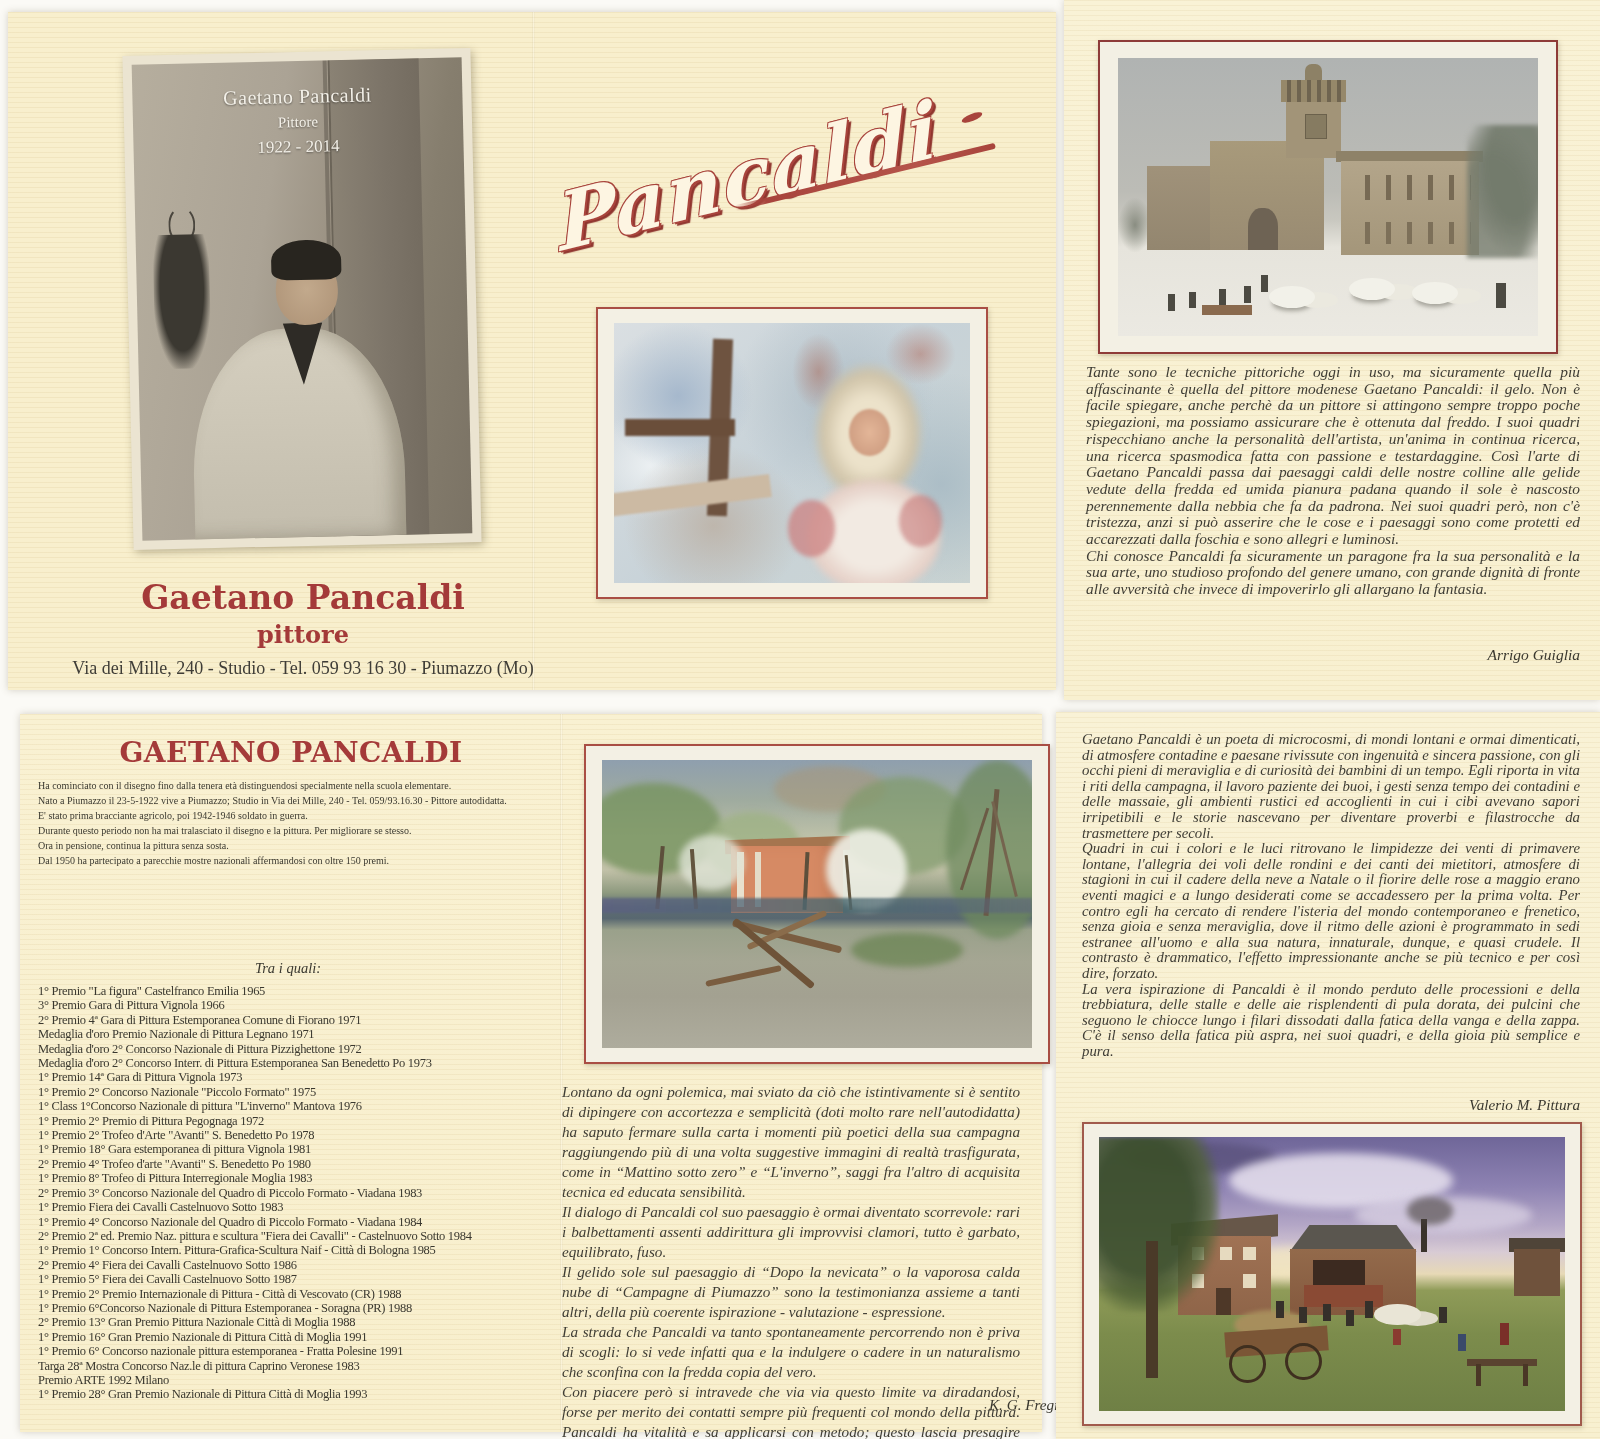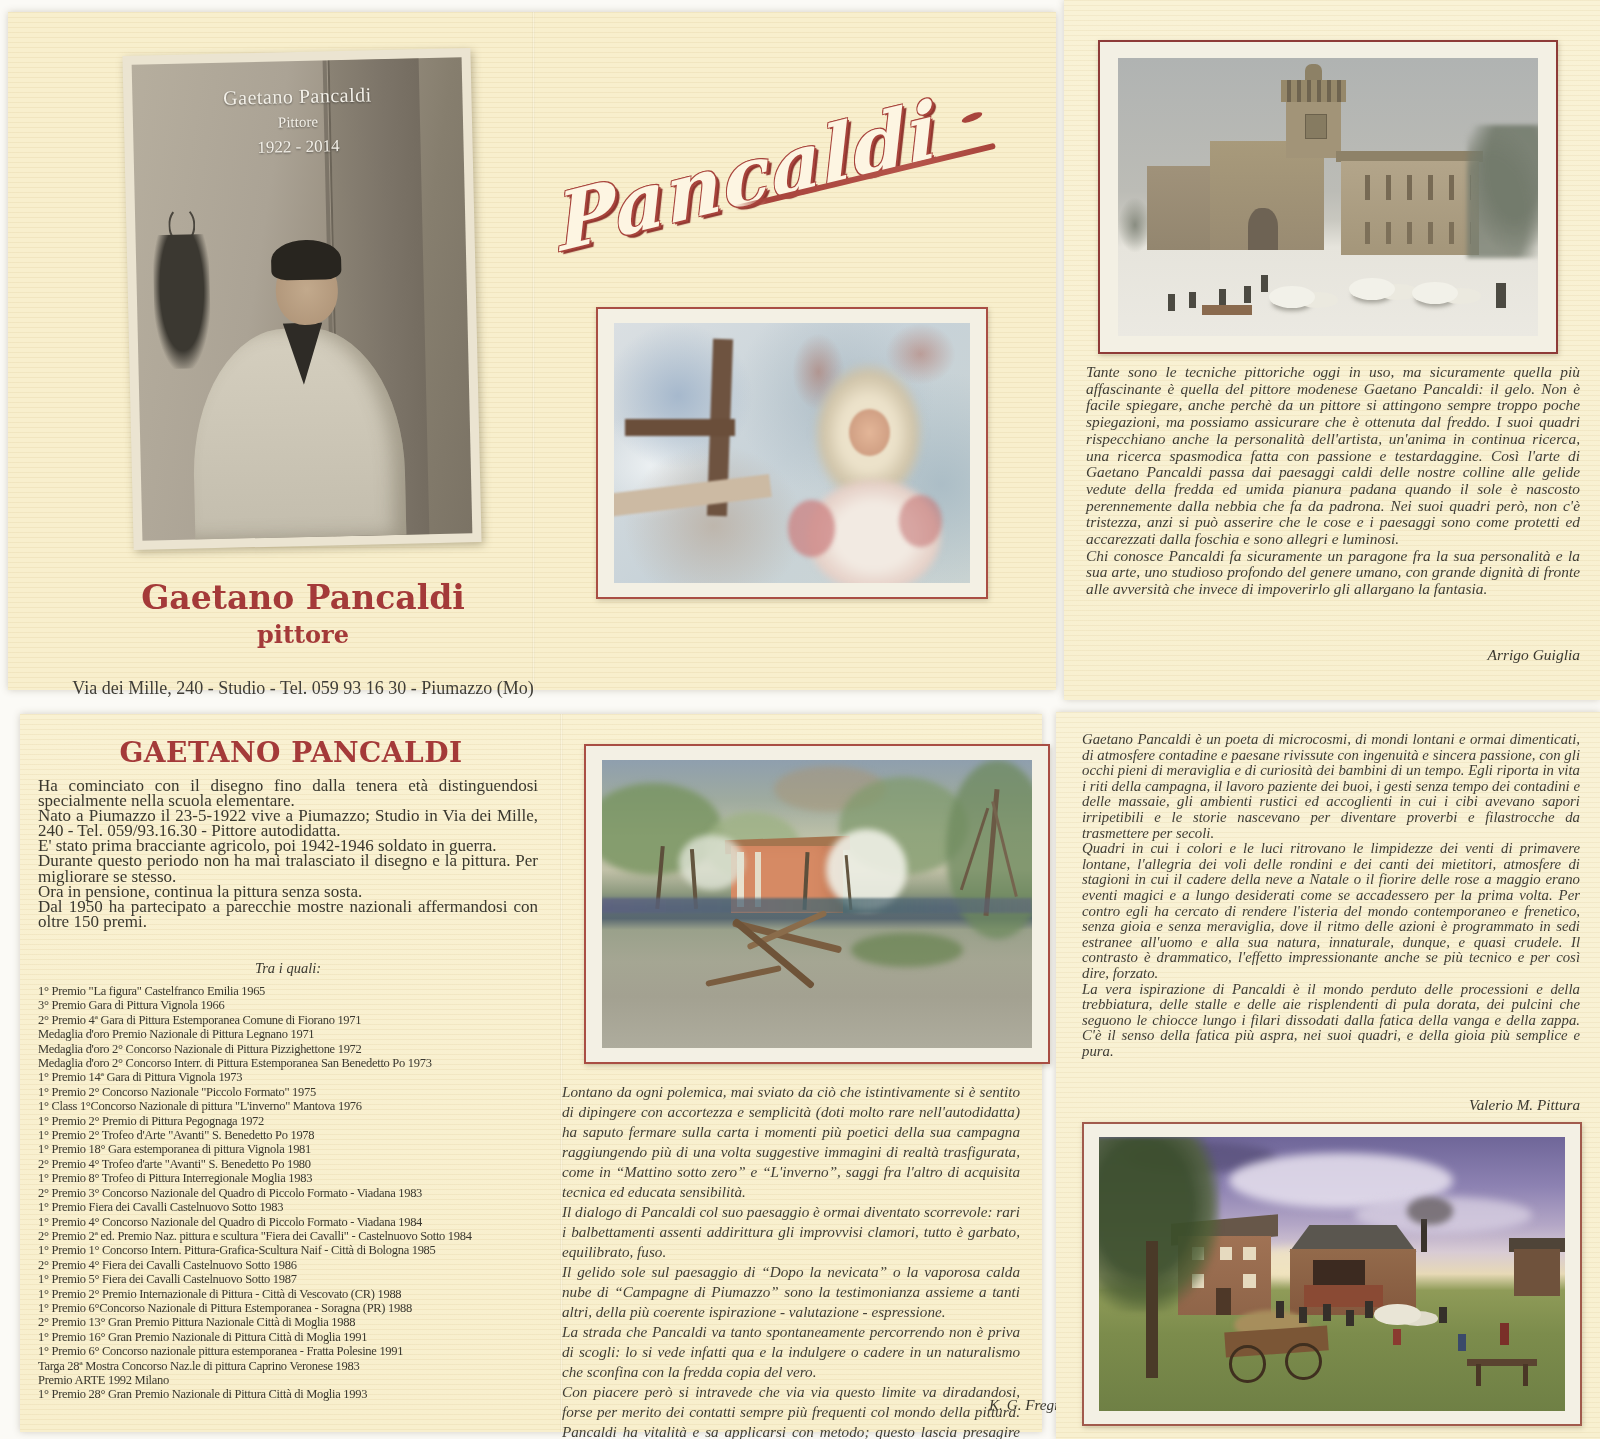--- a/index.html
+++ b/index.html
@@ -184,29 +184,29 @@
   .fa-table{right:6%;top:81%;width:15%;height:2.4%;background:#5a4330;}
   .fa-leg1{right:8%;top:83%;width:1%;height:8%;background:#4a3626;}
   .fa-leg2{right:18%;top:83%;width:1%;height:8%;background:#4a3626;}
 
   
   .tl-name{position:absolute;left:60px;top:566px;width:470px;text-align:center;
            font-family:"DejaVu Serif",serif;font-weight:bold;font-size:33px;color:#a43a39;}
   .tl-role{position:absolute;left:60px;top:608px;width:470px;text-align:center;
            font-family:"DejaVu Serif",serif;font-weight:bold;font-size:24px;color:#a43a39;}
   .tl-address{position:absolute;left:25px;top:646px;width:540px;text-align:center;
-           font-size:18px;color:#3f3d37;margin-top:20px;}
+           font-size:18px;color:#3f3d37;}
   .essay{font-style:italic;color:#3f3d35;text-align:justify;}
   .essay p{margin:0;}
   .tr-text{position:absolute;left:22px;top:364px;width:494px;font-size:15.4px;line-height:16.7px;}
   .author{text-align:right;font-style:italic;color:#3a382f;}
   .tr-author{position:absolute;left:22px;top:646px;width:494px;font-size:15.5px;}
   .bl-heading{position:absolute;left:16px;top:22px;width:510px;text-align:center;
            font-family:"DejaVu Serif",serif;font-weight:bold;font-size:28px;letter-spacing:.5px;color:#a43a39;}
-  .bl-bio{position:absolute;left:18px;top:64px;width:500px;font-size:17px;line-height:15.1px;
+  .bl-bio{position:absolute;left:18px;top:64px;width:500px;font-size:10px;line-height:15.1px;
            color:#3a382f;text-align:justify;}
   .bl-bio p{margin:0;}
   .bl-tra{position:absolute;left:18px;top:246px;width:500px;text-align:center;font-style:italic;
            font-size:14.5px;color:#3a382f;}
   .bl-prizes{position:absolute;left:18px;top:270px;width:514px;font-size:12.5px;line-height:14.4px;
            letter-spacing:-.3px;color:#3a382f;white-space:nowrap;overflow:hidden;}
   .bc-text{position:absolute;left:542px;top:368px;width:458px;font-size:15.2px;line-height:20px;}
   .bc-author{position:absolute;left:588px;top:682px;width:458px;font-size:15.2px;}
   .br-text{position:absolute;left:26px;top:20px;width:498px;font-size:14.8px;line-height:15.6px;}
   .br-author{position:absolute;left:26px;top:384px;width:498px;font-size:15.2px;}

